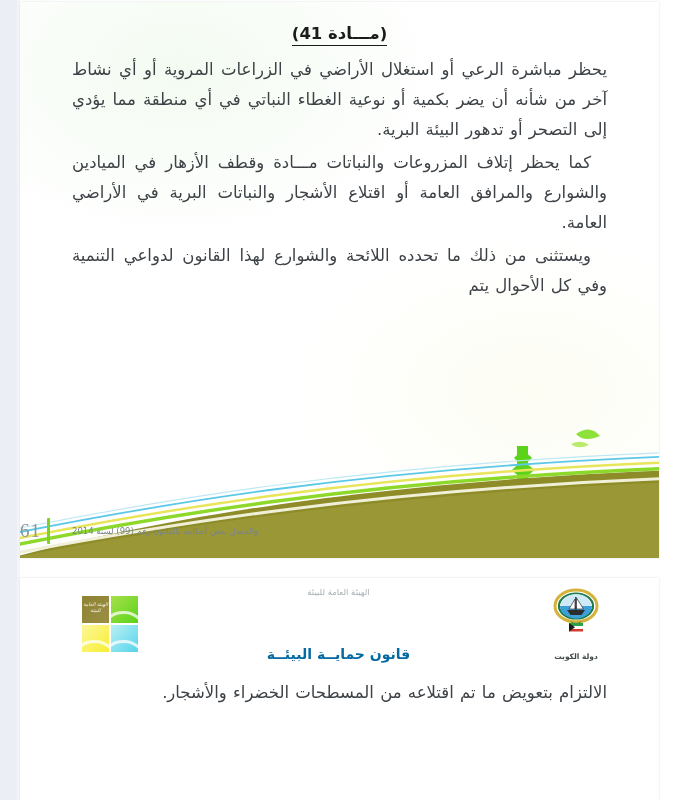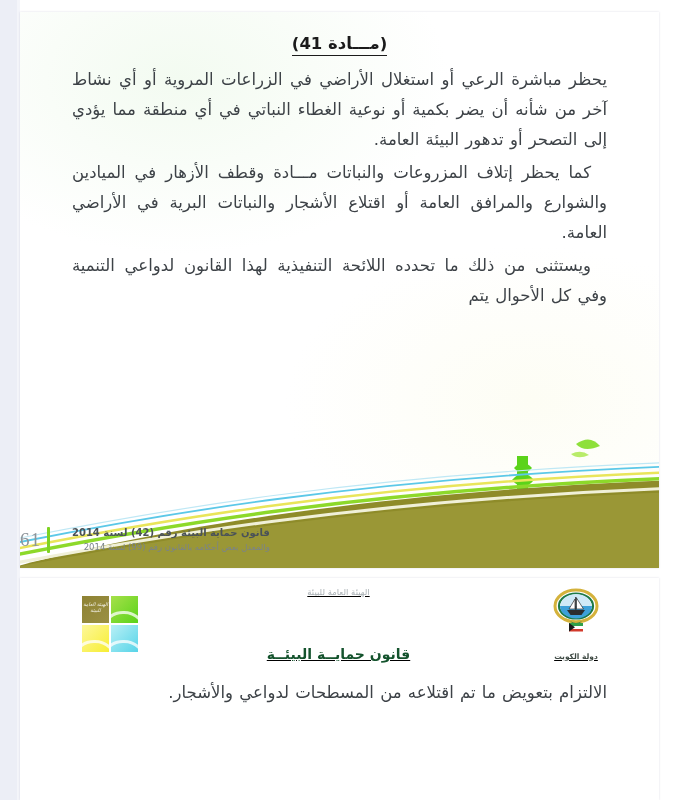--- a/index.html
+++ b/index.html
@@ -23,21 +23,21 @@
 
   
   .page {
     position: absolute;
     left: 20px;
     right: 14px;
     background: #ffffff;
     box-shadow: 0 0 2px rgba(120,120,160,0.25);
     overflow: hidden;
   }
-  .page-one { top: 12px; height: 556px; }
+  .page-one { top: 2px; height: 556px; }
   .page-two { top: 578px; height: 222px; }
 
   .page-one::before {
     content: "";
     position: absolute;
     inset: 0;
     background:
       radial-gradient(ellipse 60% 45% at 25% 12%, #f3fbf1 0%, rgba(255,255,255,0) 70%),
       radial-gradient(ellipse 55% 40% at 80% 70%, #fdfdf4 0%, rgba(255,255,255,0) 70%);
     pointer-events: none;
@@ -133,21 +133,20 @@
   
   .sheet-header {
     position: relative;
     z-index: 3;
     display: flex;
     align-items: center;
     justify-content: flex-end;
     padding: 18px 46px 0 62px;
     height: 74px;
     box-sizing: border-box;
-    text-decoration: underline;
   }
 
   .epa-logo {
     width: 56px;
     height: 56px;
     display: grid;
     grid-template-columns: 1fr 1fr;
     grid-template-rows: 1fr 1fr;
     gap: 2px;
     flex: 0 0 auto;
@@ -186,21 +185,21 @@
   }
   .header-authority {
     font-size: 8.5px;
     color: #a9b0b4;
     letter-spacing: 0.5px;
     line-height: 13px;
   }
   .header-lawname {
     font-size: 14px;
     font-weight: bold;
-    color: #14532d;
+    color: #0369a1;
     letter-spacing: 1.2px;
     line-height: 19px;
     margin-top: 46px;
   }
 
   .emblem-block {
     flex: 0 0 auto;
     text-align: center;
     width: 74px;
   }
@@ -222,23 +221,23 @@
 </style>
 </head>
 <body>
 
 <div class="viewport">
 
   <div class="page page-one">
 
     <div class="article">
       <div class="article-heading"><span>(مـــادة 41)</span></div>
-      <p class="para justify-both">يحظر مباشرة الرعي أو استغلال الأراضي في الزراعات المروية أو أي نشاط آخر من شأنه أن يضر بكمية أو نوعية الغطاء النباتي في أي منطقة مما يؤدي إلى التصحر أو تدهور البيئة العامة.</p>
+      <p class="para justify-both">يحظر مباشرة الرعي أو استغلال الأراضي في الزراعات المروية أو أي نشاط آخر من شأنه أن يضر بكمية أو نوعية الغطاء النباتي في أي منطقة مما يؤدي إلى التصحر أو تدهور البيئة البرية.</p>
       <p class="para justify-both indent">كما يحظر إتلاف المزروعات والنباتات مـــادة وقطف الأزهار في الميادين والشوارع والمرافق العامة أو اقتلاع الأشجار والنباتات البرية في الأراضي العامة.</p>
-      <p class="para justify-both indent">ويستثنى من ذلك ما تحدده اللائحة التنفيذية لهذا القانون لدواعي التنمية وفي كل الأحوال يتم</p>
+      <p class="para justify-both indent">ويستثنى من ذلك ما تحدده اللائحة والشوارع لهذا القانون لدواعي التنمية وفي كل الأحوال يتم</p>
     </div>
 
     <svg class="footer-art" viewBox="0 0 639 140" preserveAspectRatio="none">
       <defs>
         <clipPath id="artclip">
             <rect x="0" y="0" width="639" height="140"></rect>
           </clipPath>
       </defs>
       <g clip-path="url(#artclip)">
 
@@ -273,21 +272,20 @@
         <path d="M-10 136 C 130 110, 340 72, 660 60" fill="none" stroke="#f0f0d8" stroke-width="3"></path>
         <path d="M-10 128 C 130 100, 340 62, 660 50" fill="none" stroke="#8dd92a" stroke-width="3.5"></path>
         <path d="M-10 122 C 130 94, 340 56, 660 44" fill="none" stroke="#e9e55a" stroke-width="2.5"></path>
         <path d="M-10 116 C 130 88, 340 50, 660 38" fill="none" stroke="#5bc8e8" stroke-width="1.8"></path>
         <path d="M-10 112 C 130 84, 340 46, 660 34" fill="none" stroke="#bfe8f5" stroke-width="1.2"></path>
       </g>
     </svg>
 
     <div class="page-footer">
       <div class="footer-caption">
-        <div class="footer-line-1">قانون حماية البيئة رقم (42) لسنة 2014</div>
         <div class="footer-line-2">والمعدل بعض أحكامه بالقانون رقم (99) لسنة 2014</div>
       </div>
       <div class="footer-divider"></div>
       <div class="page-number">61</div>
     </div>
   </div>
 
   <div class="page page-two">
 
     <div class="sheet-header">
@@ -330,17 +328,17 @@
             <rect x="17" y="38" width="14" height="3" fill="#ffffff"></rect>
             <rect x="17" y="41" width="14" height="2.5" fill="#d33a2c"></rect>
             <path d="M17 35 l6 4.2 l-6 4.3 z" fill="#1b1b1b"></path>
           </g>
         </svg>
         <div class="emblem-caption">دولة الكويت</div>
       </div>
     </div>
 
     <div class="sheet-body">
-      <p class="para justify-both">الالتزام بتعويض ما تم اقتلاعه من المسطحات لدواعي والأشجار.</p>
+      <p class="para justify-both">الالتزام بتعويض ما تم اقتلاعه من المسطحات الخضراء والأشجار.</p>
     </div>
   </div>
 
 </div>
 
 </body></html>

